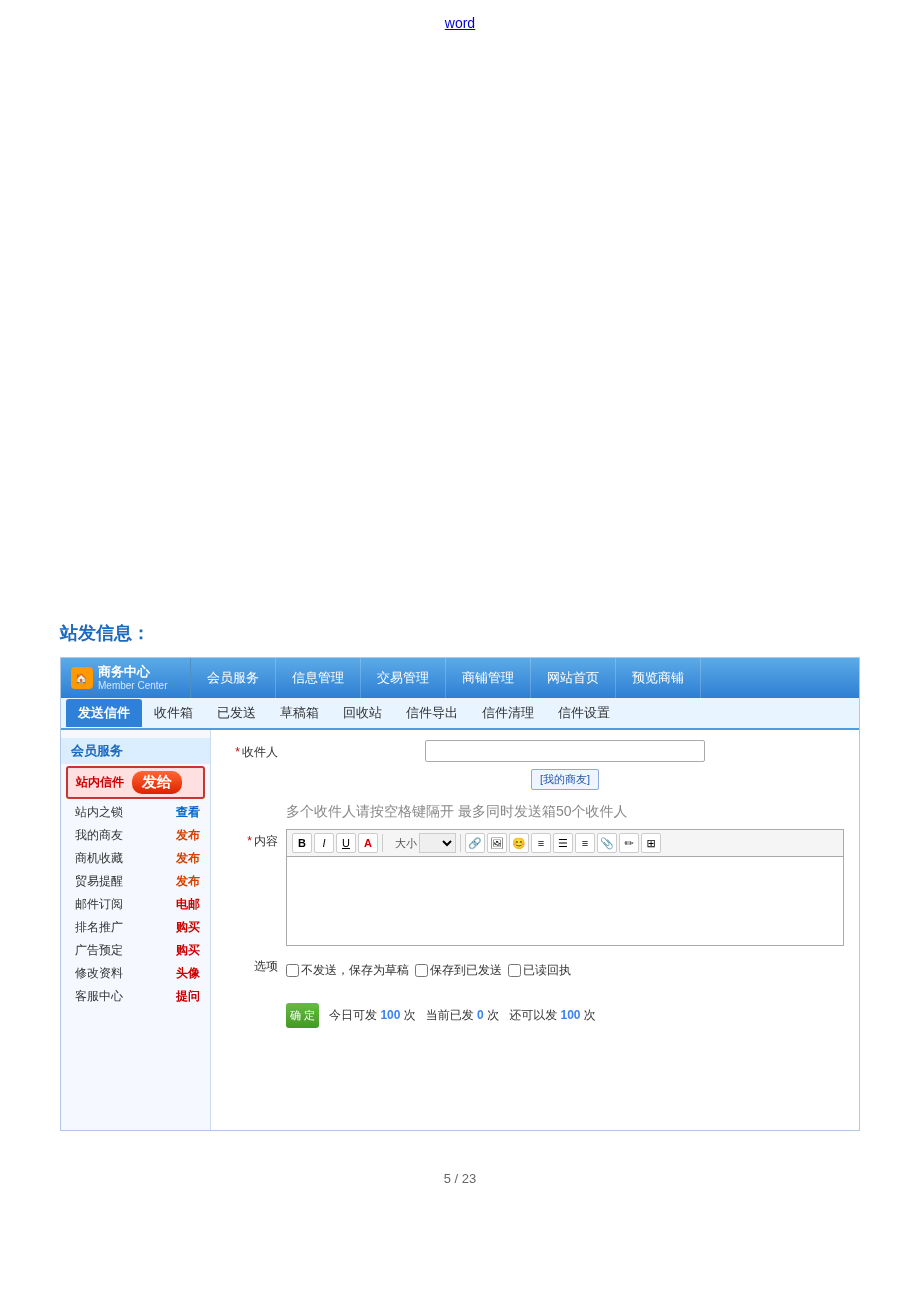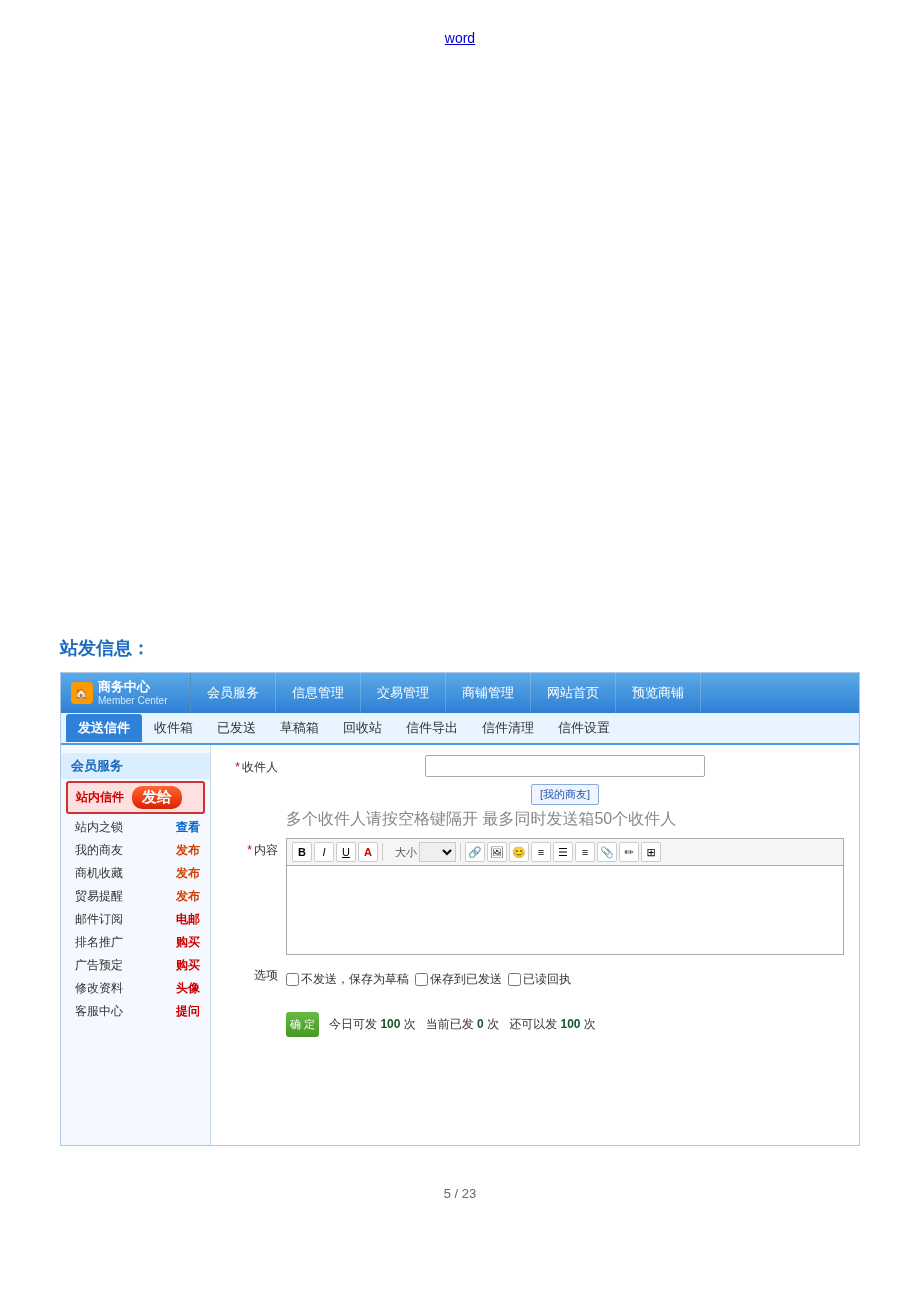--- a/index.html
+++ b/index.html
@@ -9,21 +9,21 @@
       font-size: 13px;
       color: #333;
       width: 920px;
       min-height: 1302px;
       position: relative;
     }
 
     
     .top-word-link {
       text-align: center;
-      padding-top: 30px;
+      padding-top: 15px;
       padding-bottom: 10px;
     }
     .top-word-link a {
       color: #00c;
       text-decoration: underline;
       font-size: 14px;
     }
 
     
     .section-title {
@@ -248,23 +248,23 @@
     .my-friends-btn {
       background: #f0f4ff;
       border: 1px solid #88aadd;
       border-radius: 2px;
       padding: 2px 8px;
       font-size: 11px;
       color: #2255aa;
       cursor: pointer;
     }
     .hint-text {
-      font-size: 16px;
+      font-size: 14px;
       color: #888;
-      margin-top: 4px;
+      margin-top: 13px;
     }
 
     
     .editor-toolbar {
       border: 1px solid #aaa;
       border-bottom: none;
       background: #f5f5f5;
       padding: 3px 5px;
       display: flex;
       align-items: center;
@@ -335,21 +335,21 @@
       font-size: 11px;
       font-weight: normal;
       cursor: pointer;
     }
     .submit-stats {
       font-size: 12px;
       color: #333;
     }
     .submit-stats .num {
       font-weight: bold;
-      color: #14532d;
+      color: #3b82f6;
     }
 
     
     .page-footer {
       text-align: center;
       padding: 20px 0;
       font-size: 13px;
       color: #666;
       margin-top: 20px;
     }

